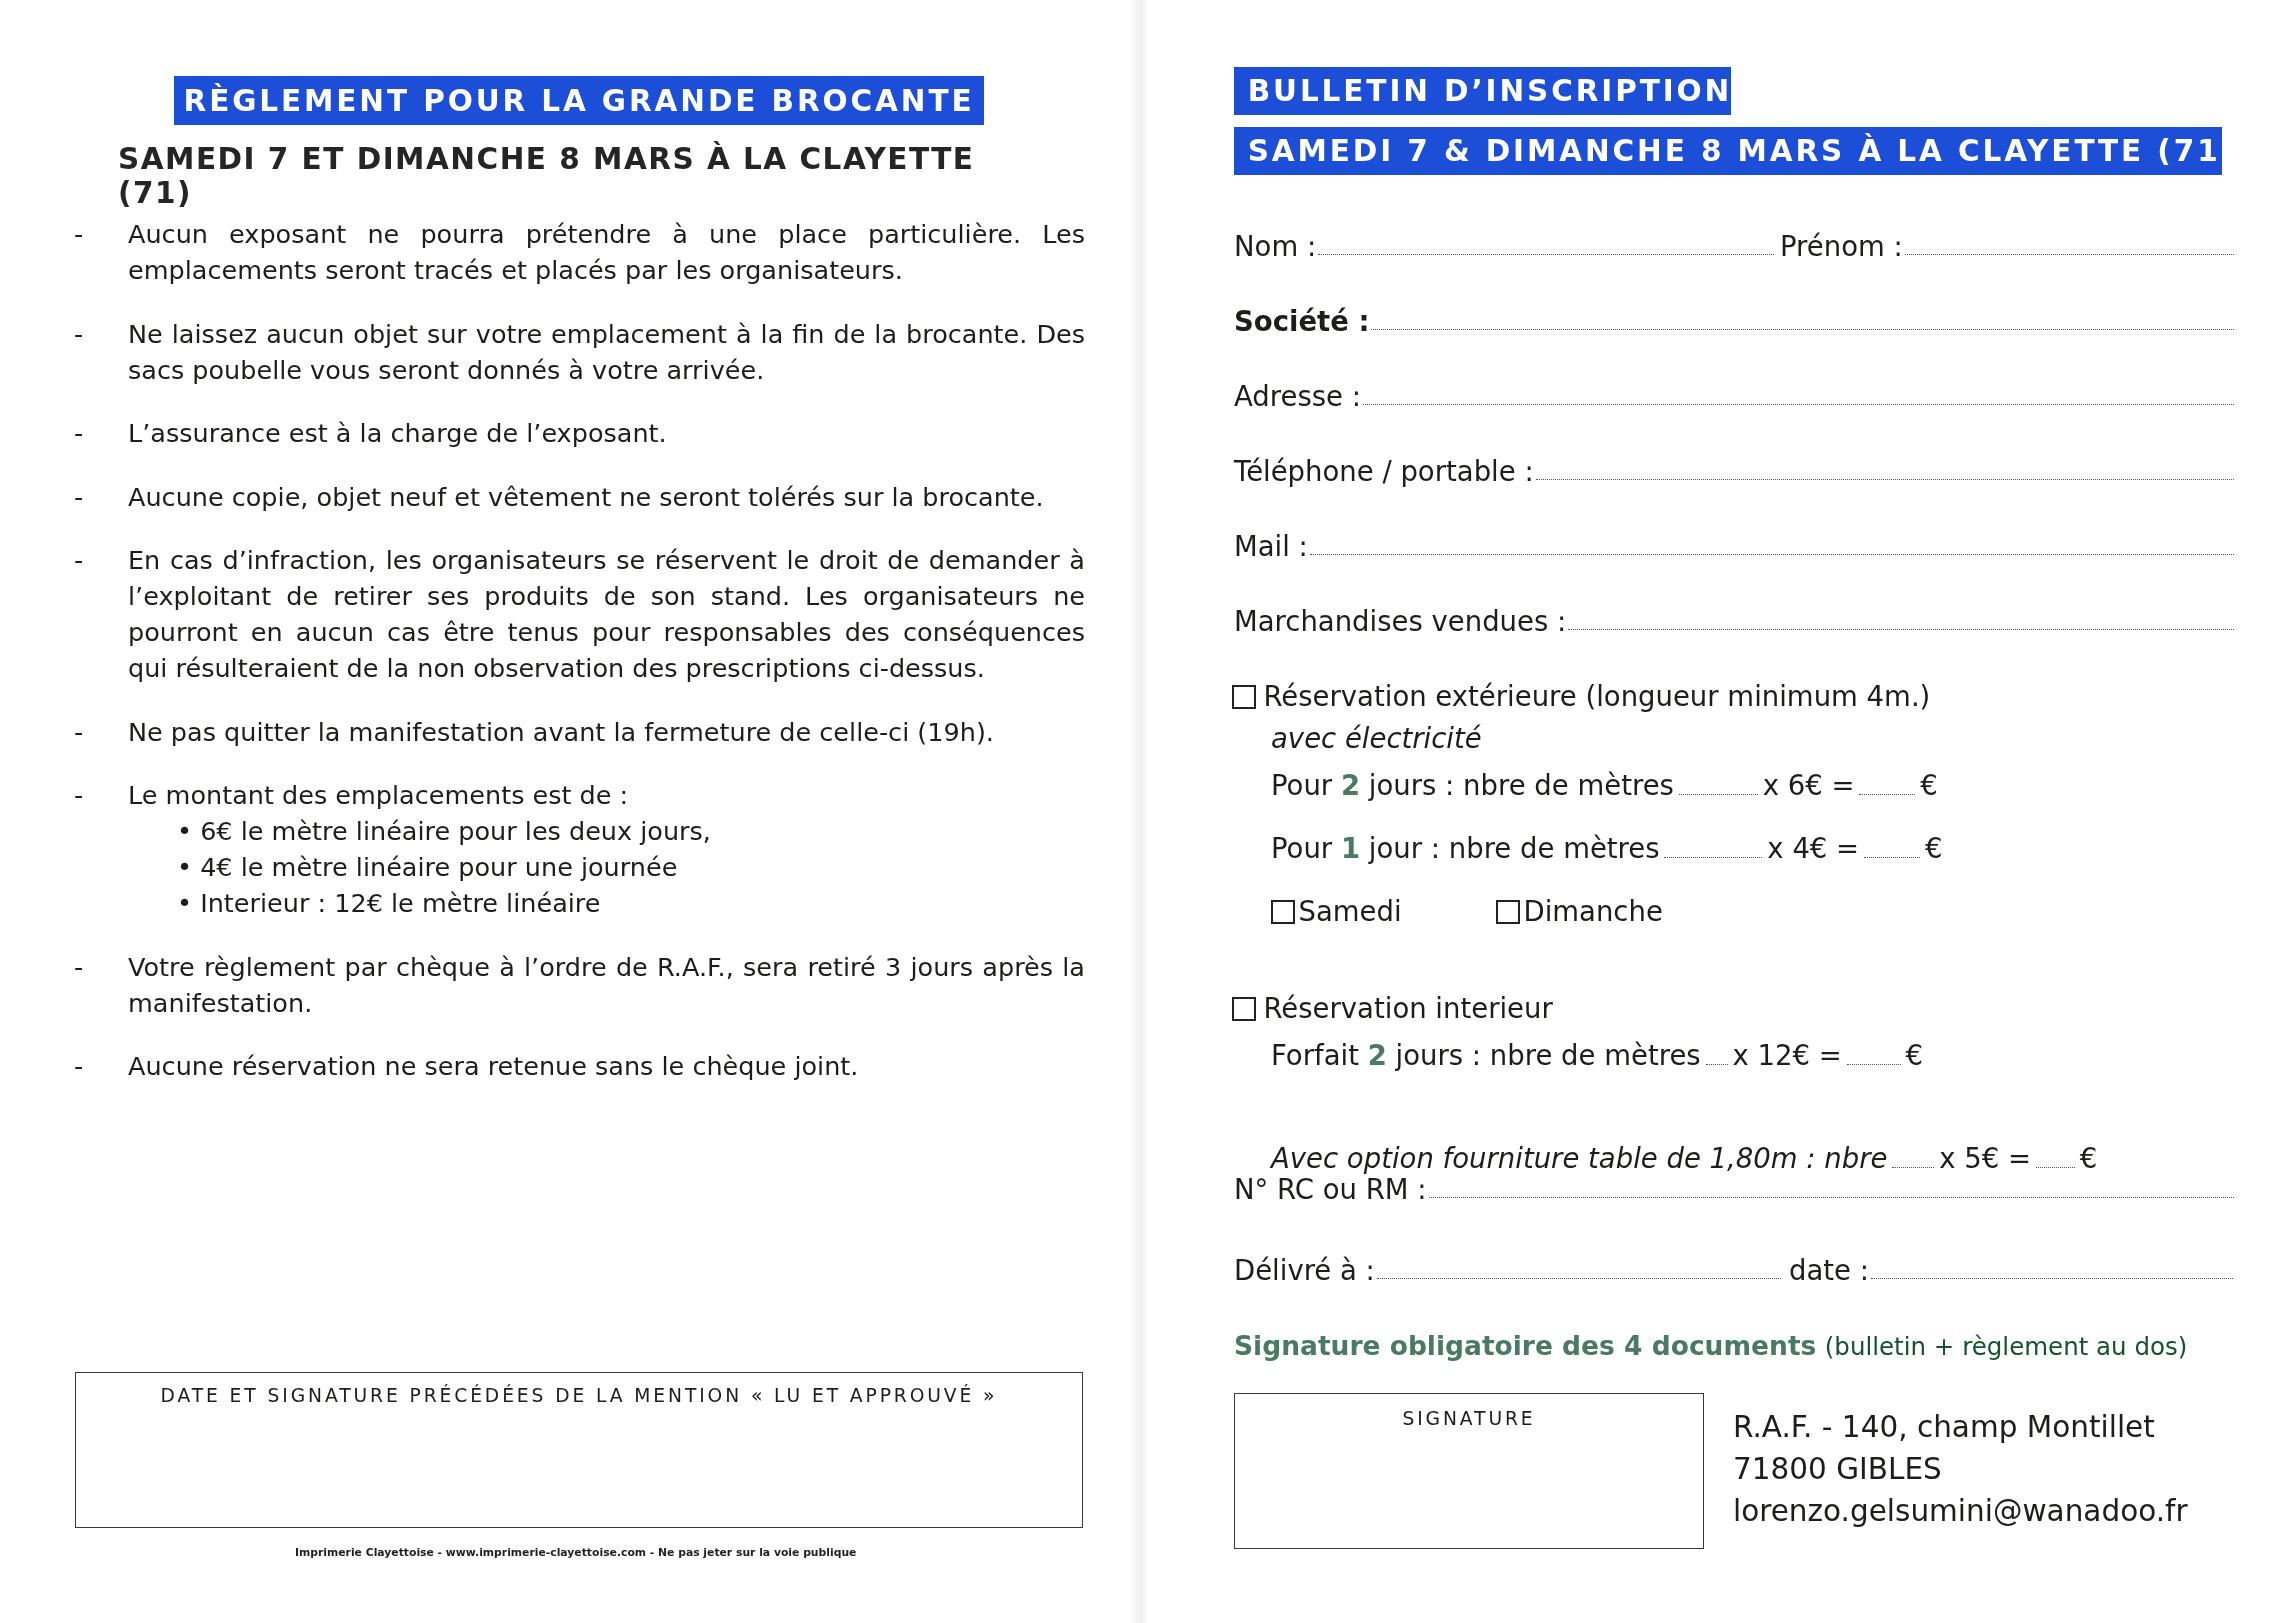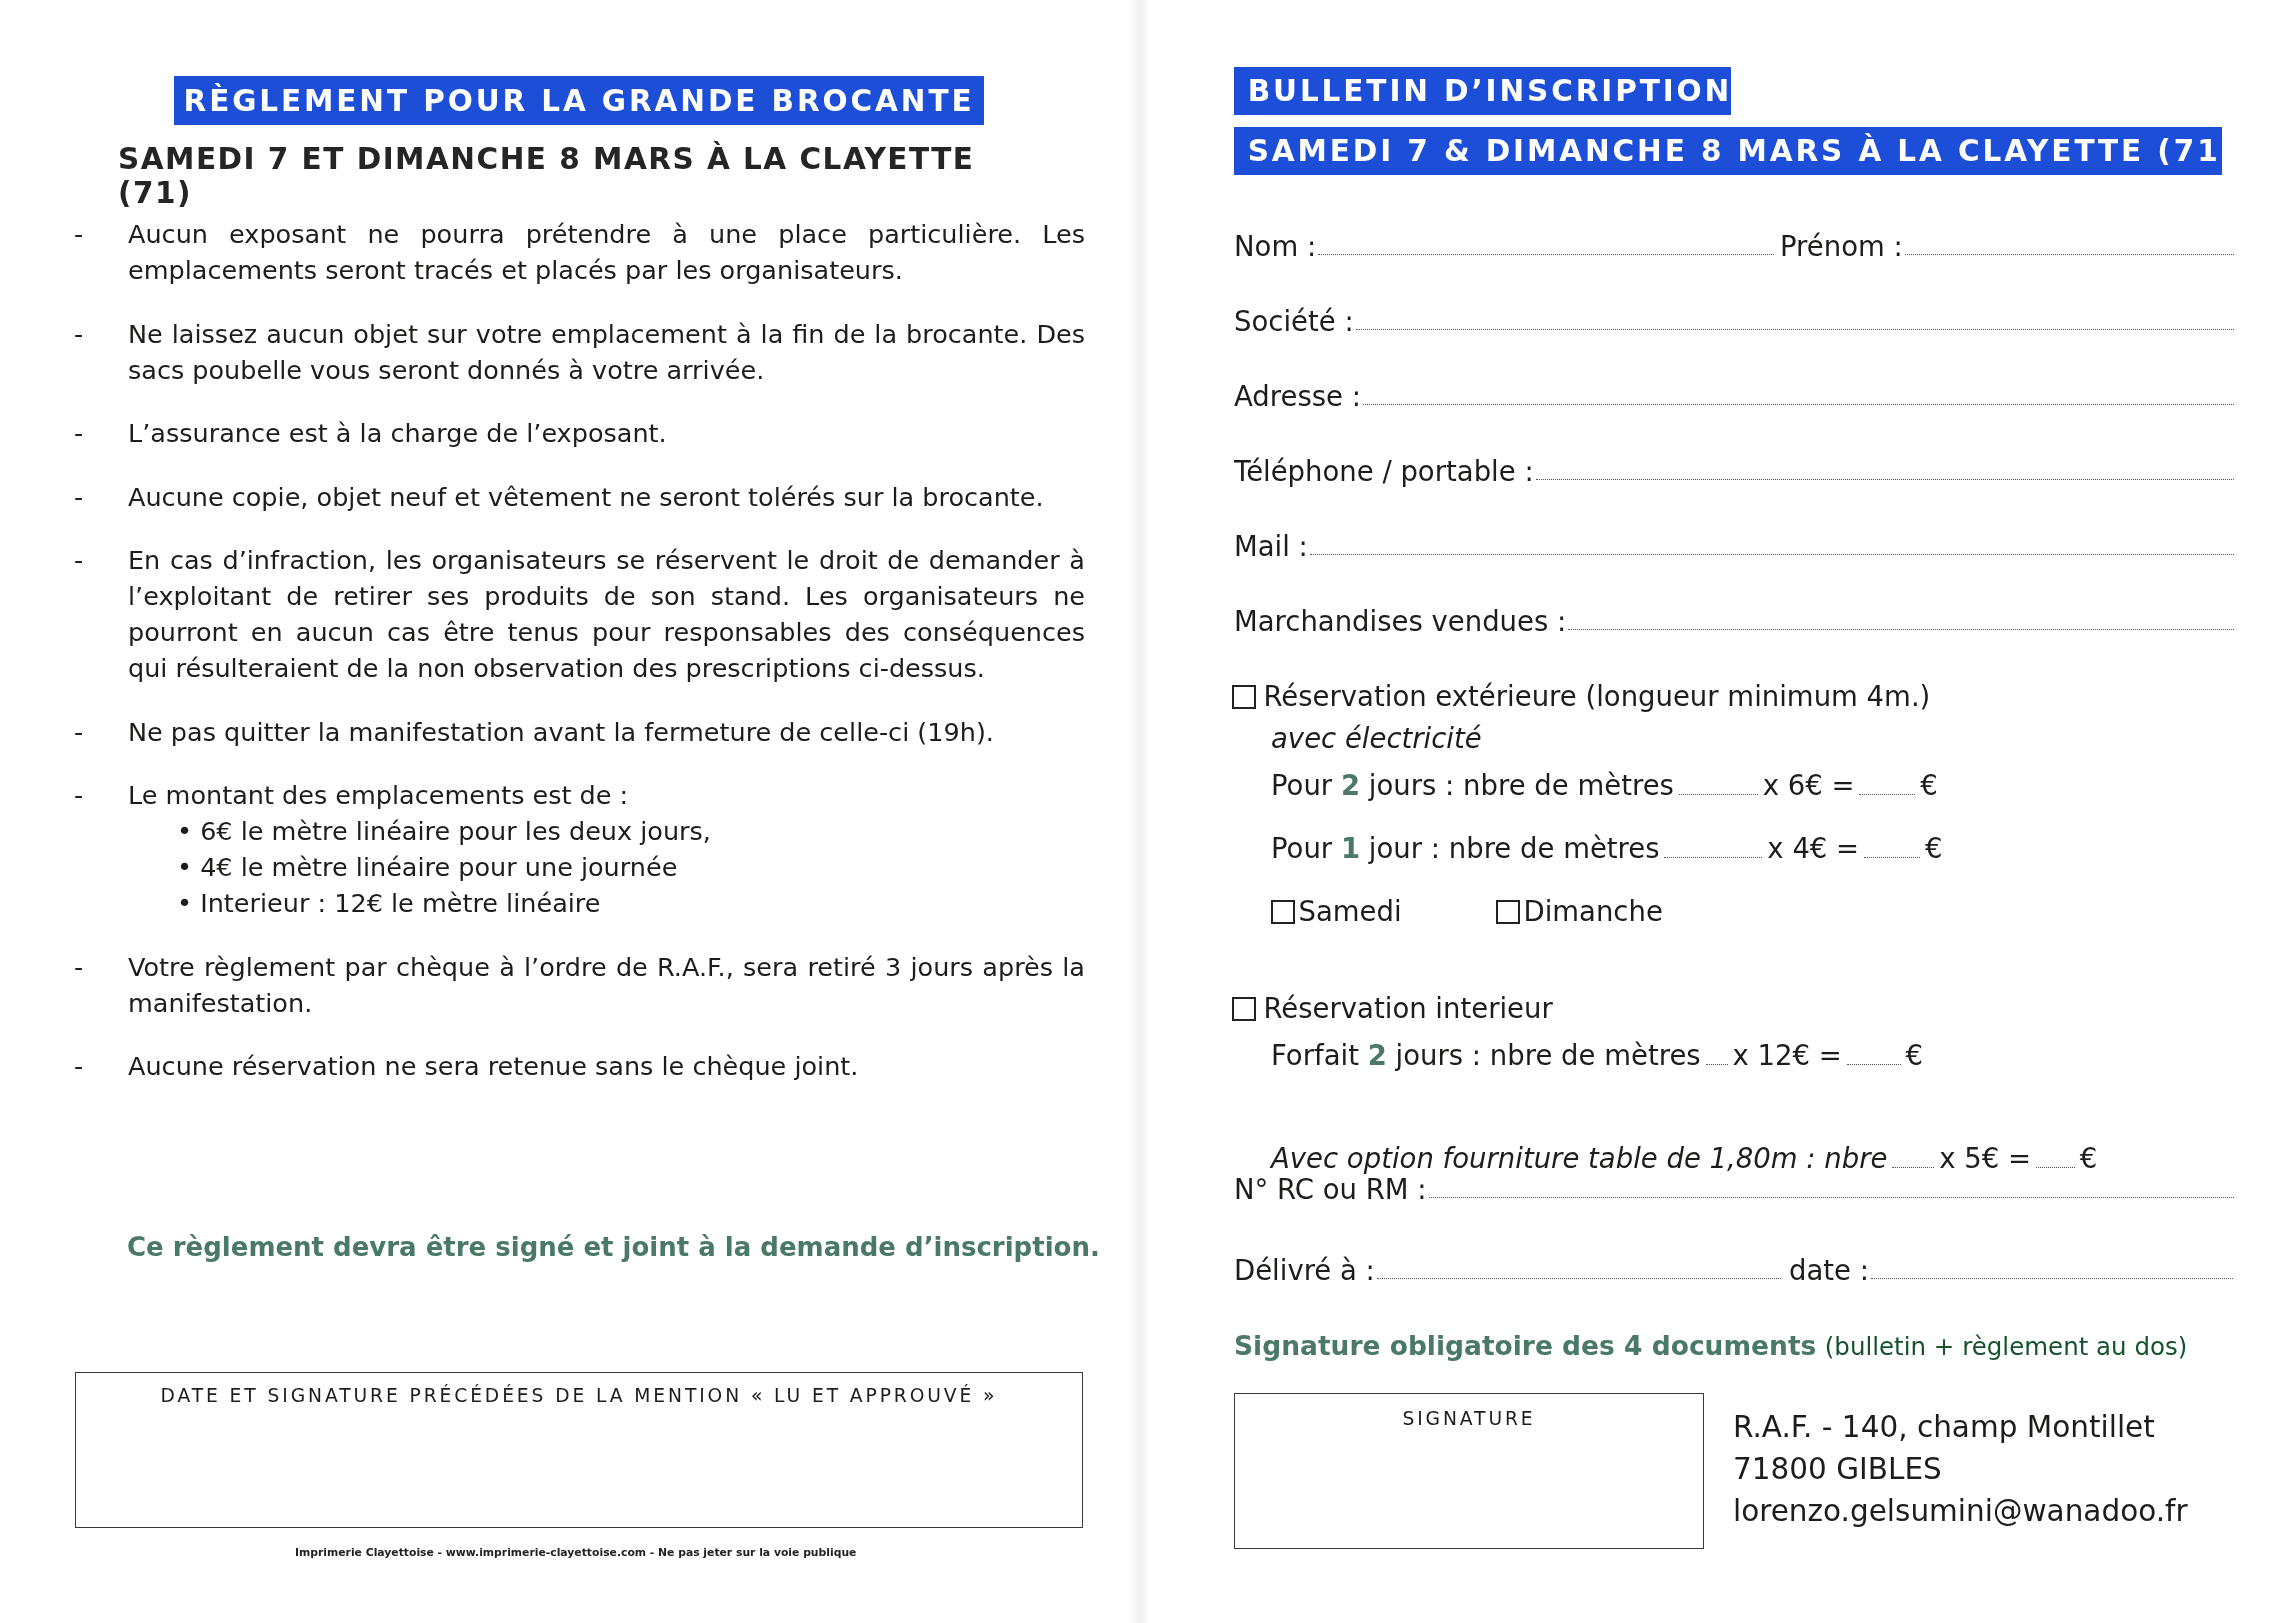--- a/index.html
+++ b/index.html
@@ -70,21 +70,20 @@
     <li class="rule"><span class="dash">-</span><span>Ne pas quitter la manifestation avant la fermeture de celle-ci (19h).</span></li>
     <li class="rule"><span class="dash">-</span><span>Le montant des emplacements est de :</span>
       <span class="sub">• 6€ le mètre linéaire pour les deux jours,</span>
       <span class="sub">• 4€ le mètre linéaire pour une journée</span>
       <span class="sub">• Interieur : 12€ le mètre linéaire</span>
     </li>
     <li class="rule"><span class="dash">-</span><span>Votre règlement par chèque à l’ordre de R.A.F., sera retiré 3 jours après la manifestation.</span></li>
     <li class="rule"><span class="dash">-</span><span>Aucune réservation ne sera retenue sans le chèque joint.</span></li>
   </ul>
 
-  <div class="green-note">Ce règlement devra être signé et joint à la demande d’inscription.</div>
 
   <div class="sig-box-left">
     <div class="caption">DATE ET SIGNATURE PRÉCÉDÉES DE LA MENTION « LU ET APPROUVÉ »</div>
   </div>
   <div class="printer">Imprimerie Clayettoise - www.imprimerie-clayettoise.com - Ne pas jeter sur la voie publique</div>
 </div>
 
 <div class="fold"></div>
 
 <div>
@@ -96,21 +95,21 @@
   </div>
 
   <div class="field" style="top:228px; width:540px;">
     <span class="lbl">Nom :</span>
       <span class="line"></span>
   </div>
   <div class="field" style="top:228px; left:1780px; width:454px;">
     <span class="lbl">Prénom :</span>
       <span class="line"></span>
   </div>
-  <div class="field" style="top:303px; width:1000px;">
+  <div class="field" style="top:303px; width:1000px;font-weight:bold;">
     <span class="lbl">Société :</span>
       <span class="line"></span>
   </div>
   <div class="field" style="top:378px; width:1000px;">
     <span class="lbl">Adresse :</span>
       <span class="line"></span>
   </div>
   <div class="field" style="top:453px; width:1000px;">
     <span class="lbl">Téléphone / portable :</span>
       <span class="line"></span>

